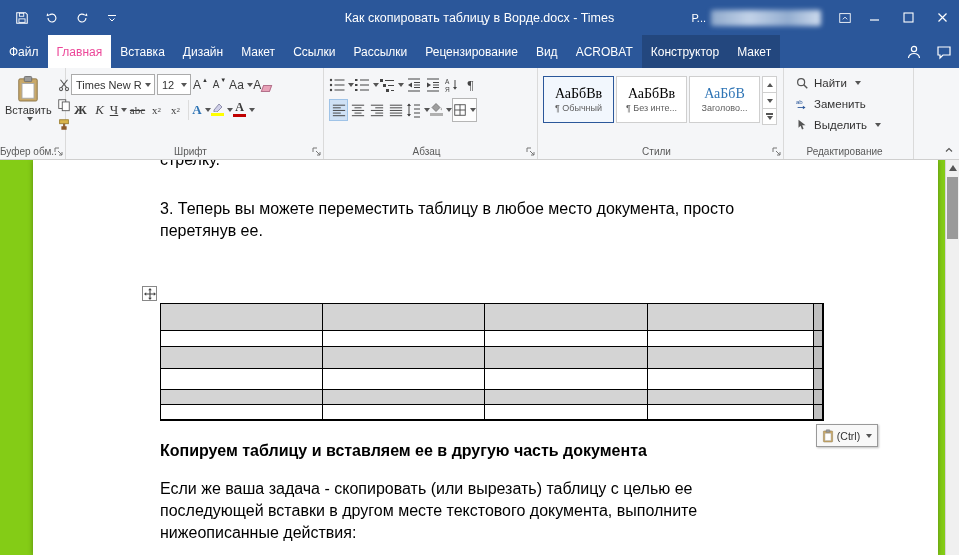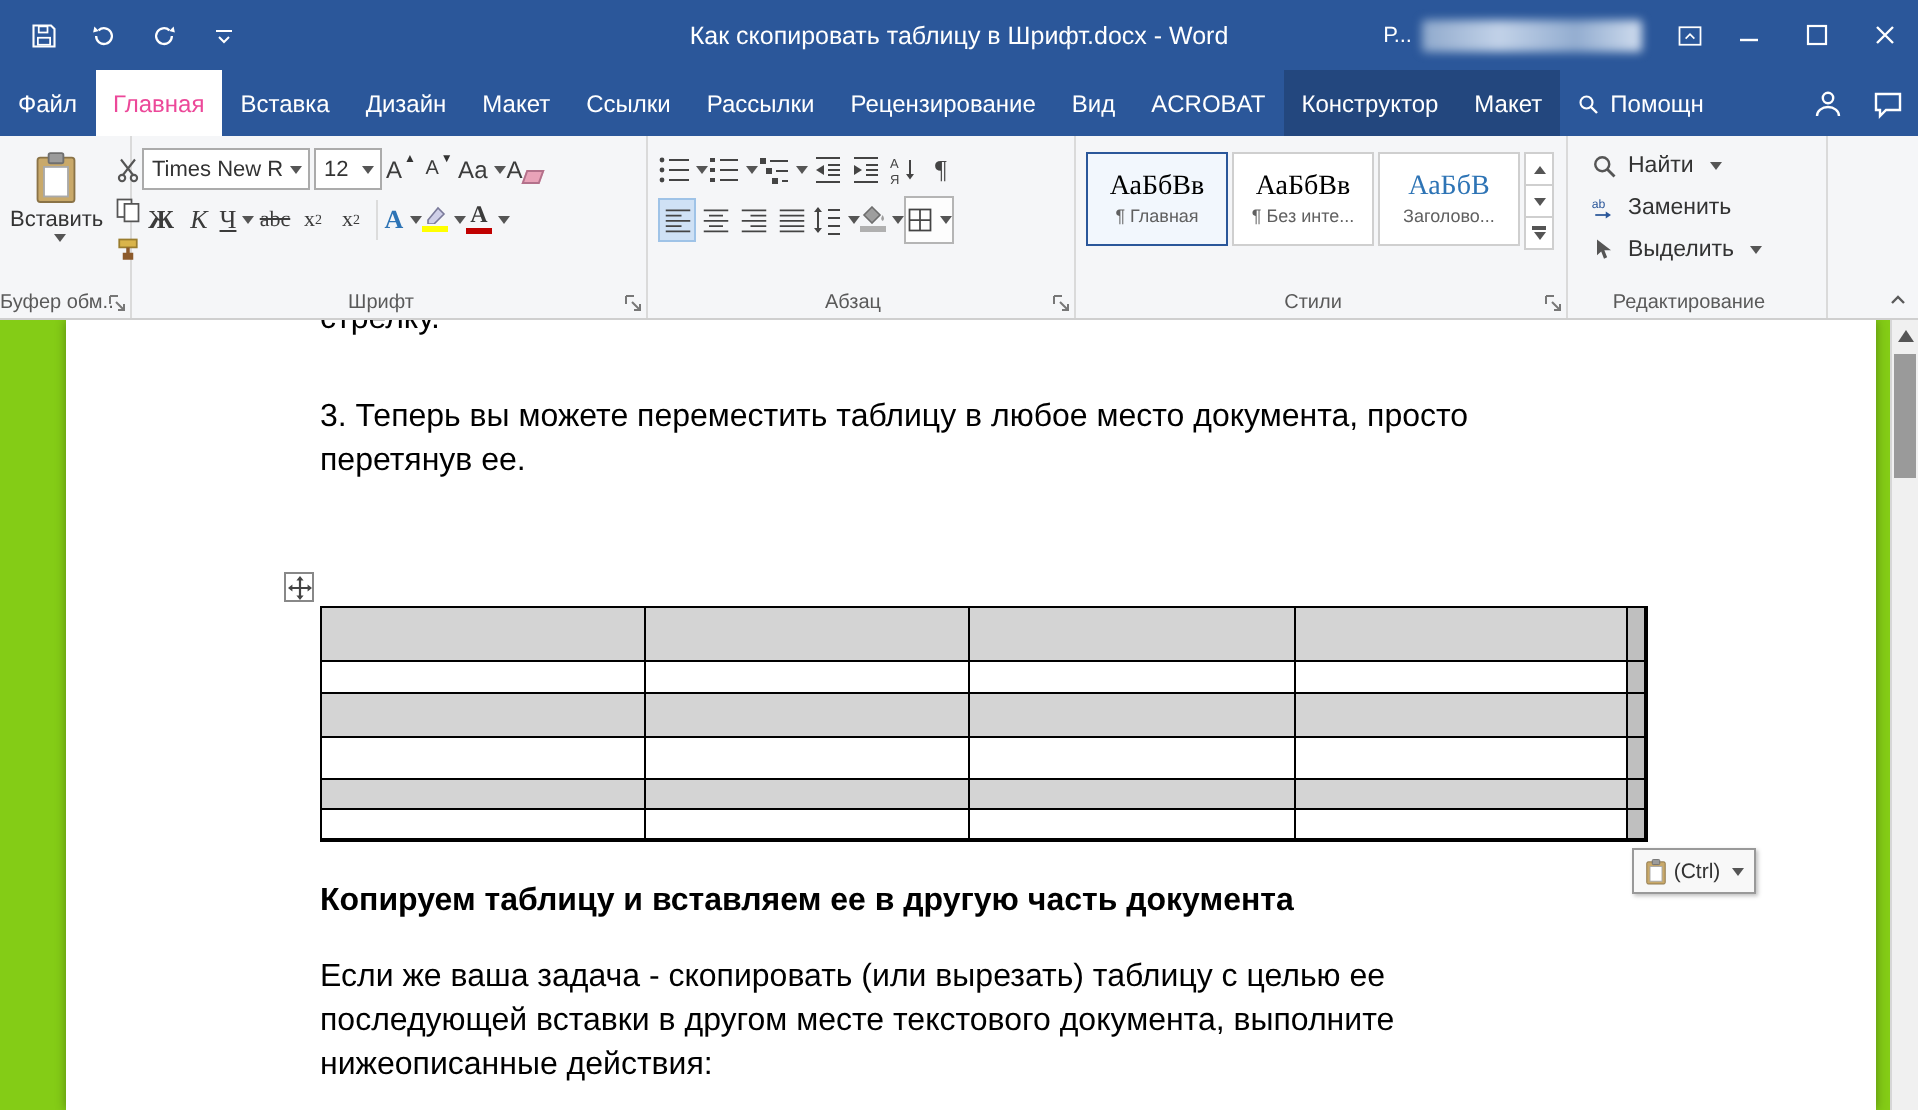--- a/index.html
+++ b/index.html
@@ -103,21 +103,21 @@
             <path d="M13.5 2.5 L11 5.2 L14.2 6 z" fill="#fff"></path>
           </svg>
         </span>
       <span class="tbtn">
           <svg class="i12" viewBox="0 0 12 12">
             <path d="M2 3.5h8" stroke="#fff"></path>
             <path d="M3.5 6.5 L6 9 L8.5 6.5" fill="none" stroke="#fff"></path>
           </svg>
         </span>
     </div>
-    <div class="wtitle">Как скопировать таблицу в Шрифт.docx - Word</div>
+    <div class="wtitle">Как скопировать таблицу в Ворде.docx - Times</div>
     <div class="tright">
       <span class="usertext">Р...</span>
       <span class="userblur"></span>
       <span class="tbtn">
           <svg class="i14" viewBox="0 0 16 16">
             <rect x="2" y="3" width="12" height="10" fill="none" stroke="#fff"></rect>
             <path d="M5.5 9.5 L8 7 l2.5 2.5" fill="none" stroke="#fff"></path>
           </svg>
         </span>
       <span class="capbtn">
@@ -146,29 +146,20 @@
     <span class="tab">Макет</span>
     <span class="tab">Ссылки</span>
     <span class="tab">Рассылки</span>
     <span class="tab">Рецензирование</span>
     <span class="tab">Вид</span>
     <span class="tab">ACROBAT</span>
     <span class="ctx">
       <span class="tab">Конструктор</span>
       <span class="tab">Макет</span>
     </span>
-    <span class="tellme">
-      <span>
-          <svg class="i12" viewBox="0 0 16 16">
-            <circle cx="7" cy="7" r="4" fill="none" stroke="#fff" stroke-width="1.4"></circle>
-            <path d="M10 10 l4 4" stroke="#fff" stroke-width="1.6"></path>
-          </svg>
-        </span>
-      <span>Помощн</span>
-    </span>
     <span class="trspace"></span>
     <span class="ticon">
         <svg class="i16" viewBox="0 0 16 16">
           <circle cx="8" cy="5" r="2.6" fill="none" stroke="#fff" stroke-width="1.2"></circle>
           <path d="M2.5 14 a5.5 4.5 0 0 1 11 0" fill="none" stroke="#fff" stroke-width="1.2"></path>
         </svg>
       </span>
     <span class="ticon">
         <svg class="i16" viewBox="0 0 16 16">
           <path d="M2 3 h12 v8 h-7 l-3 3 v-3 h-2 z" fill="none" stroke="#fff" stroke-width="1.2"></path>
@@ -400,21 +391,21 @@
             <path d="M1 1 h4 M1 1 v4" stroke="#777" fill="none"></path>
             <path d="M4 4 l4 4 M8 5 v3 h-3" stroke="#777" fill="none"></path>
           </svg>
         </span>
     </div>
 
     <div class="rgroup" style="width:246px">
       <div class="stylecards">
         <div class="scard sel">
           <span class="sprev">АаБбВв</span>
-          <span class="sname">¶ Главная</span>
+          <span class="sname">¶ Обычный</span>
         </div>
         <div class="scard">
           <span class="sprev">АаБбВв</span>
           <span class="sname">¶ Без инте...</span>
         </div>
         <div class="scard">
           <span class="sprev" style="color: rgb(46, 116, 181);">АаБбВ</span>
           <span class="sname">Заголово...</span>
         </div>
         <div class="scol">

